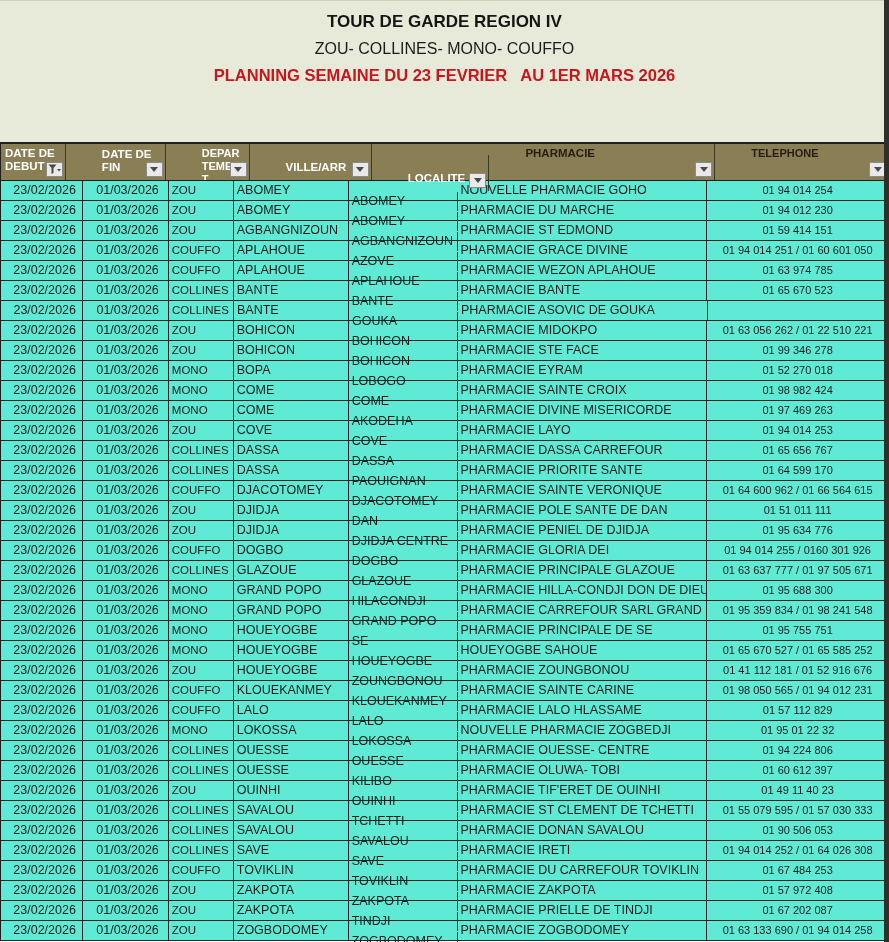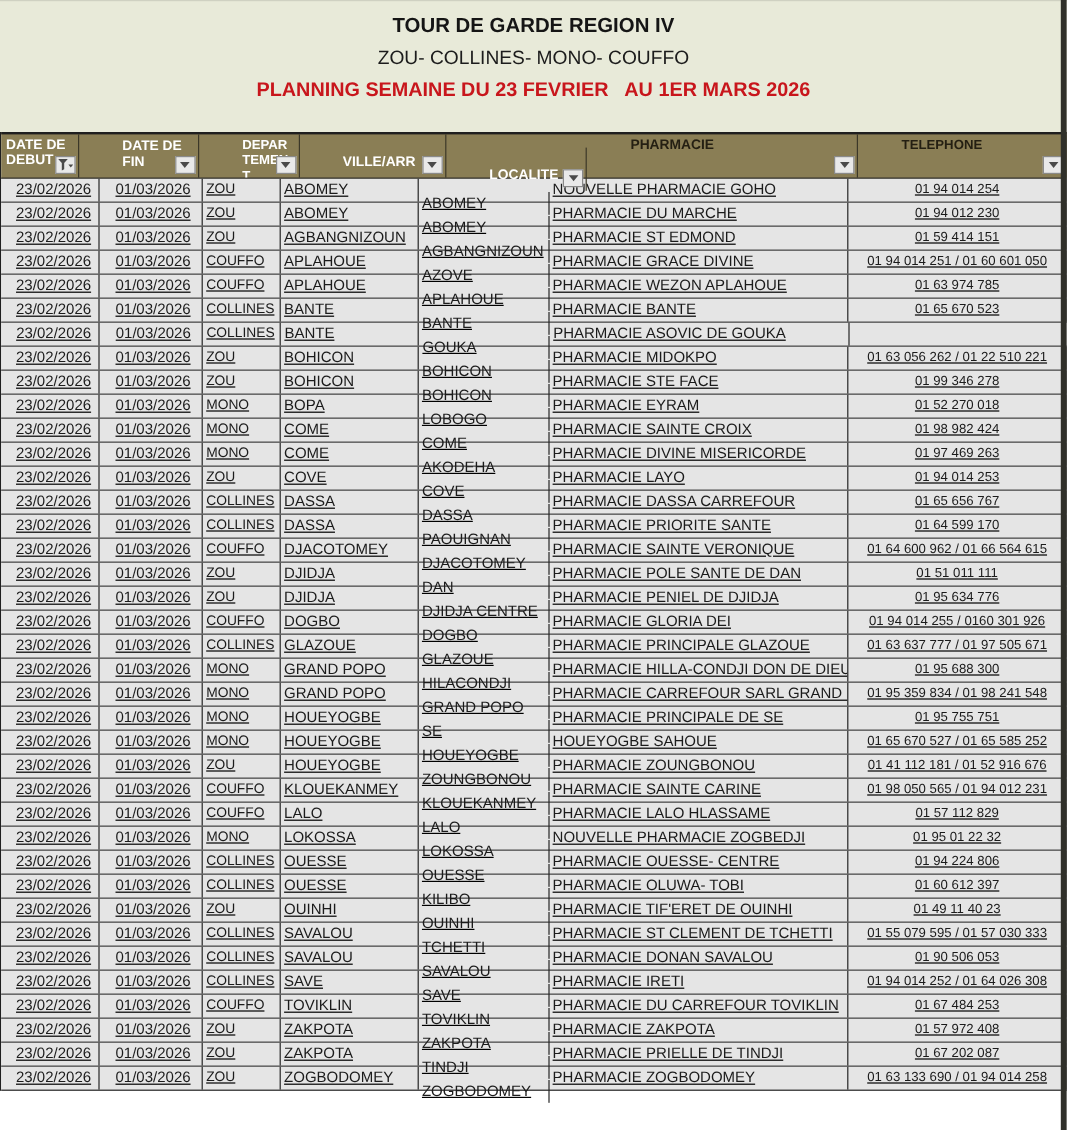--- a/index.html
+++ b/index.html
@@ -1,21 +1,21 @@
 <!DOCTYPE html>
 <html><head>
 <meta charset="utf-8">
 <style>
   * { margin:0; padding:0; box-sizing:border-box; }
   html,body { width:889px; height:942px; overflow:hidden; background:#fff;
               font-family:"Liberation Sans", sans-serif; }
   .page { position:relative; width:889px; height:942px; background:#fff; }
 
   
-  .banner { position:relative; width:889px; height:110px; background:#e8ead9;
+  .banner { position:relative; width:889px; height:142px; background:#e8ead9;
             display:flex; flex-direction:column; align-items:center;
             padding-top:7px; border-top:1px solid #cfd1c2; }
   .banner .line { width:100%; text-align:center; line-height:27px; white-space:pre; }
   .b-title   { font-size:17px;   font-weight:bold; color:#151515; }
   .b-sub     { font-size:16px;   color:#1c1c1c; }
   .b-red     { font-size:16.5px; font-weight:bold; color:#c8161c; }
   .edge-strip { position:absolute; top:0; right:0; width:5px; height:942px;
                 background:#30302a; z-index:50; }
 
   
@@ -31,21 +31,21 @@
   .th.dark     { color:#241f12; }
   .th.brkall   { word-break:break-all; font-size:11px; }
   .th .lbl { display:block; }
 
   .filter-btn { position:absolute; right:2px; bottom:3px; width:17px; height:15px;
                 background:#e9e9e9; border:1px solid #8a8a8a;
                 display:flex; align-items:center; justify-content:center; }
   .arr-down { width:0; height:0; border-left:4px solid transparent;
               border-right:4px solid transparent; border-top:5px solid #4a4a4a; }
 
-  .trow { display:flex; height:20px; background:#e5e5e5; border-bottom:1px solid #262626;text-decoration:underline; }
+  .trow { display:flex; height:20px; background:#5eead4; border-bottom:1px solid #262626; }
   .td { height:100%; border-right:1px solid #262626; color:#1b1b1b;
         line-height:19px; white-space:nowrap; overflow:hidden; font-size:12.5px;
         padding:0 3px; }
   .c0 { width:82px;  text-align:right;  padding-right:6px; }
   .c1 { width:86px;  text-align:right;  padding-right:9px; }
   .c2 { width:65px;  text-align:left;   font-size:11.5px; }
   .c3 { width:115px; text-align:left; }
   .c4 { width:109px; text-align:left;margin-top:11px; }
   .c5 { width:250px; text-align:left; }
   .c6 { width:182px; text-align:center; font-size:11px; }

